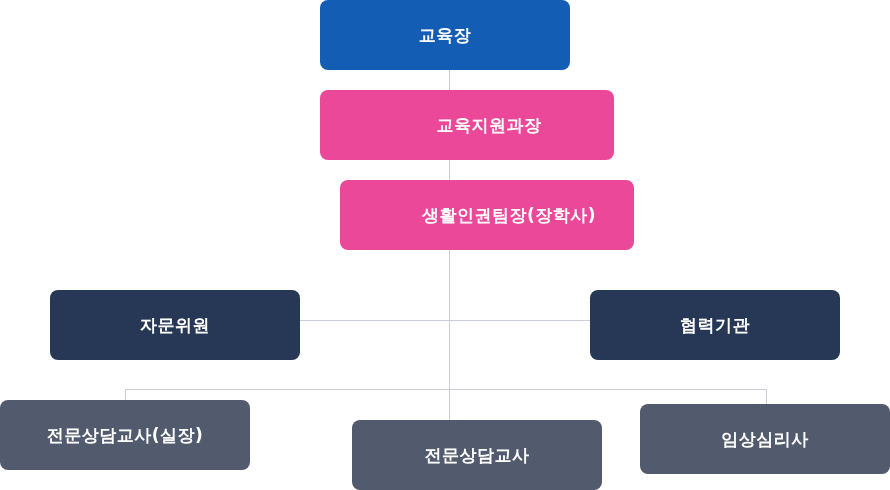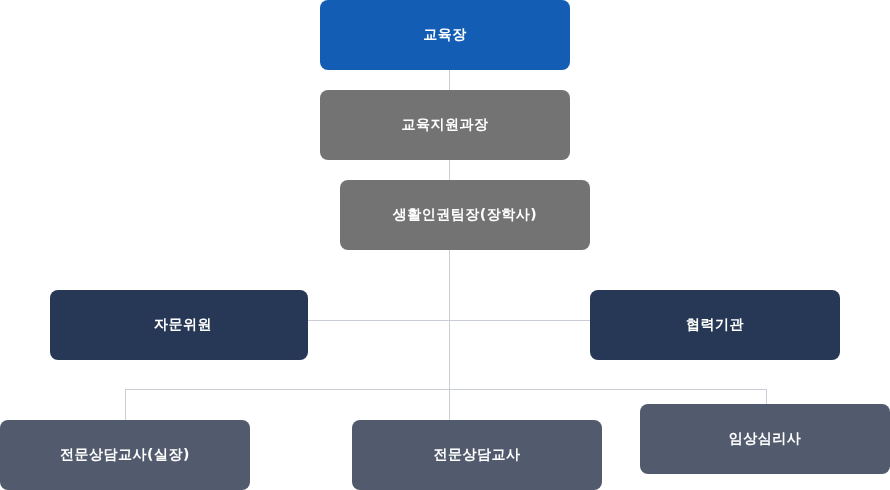--- a/index.html
+++ b/index.html
@@ -1,23 +1,23 @@
 <!DOCTYPE html>
 <html><head>
 <meta charset="utf-8">
 <style>
   html, body { margin:0; padding:0; background:#ffffff; }
   body { width:890px; height:490px; position:relative; overflow:hidden;
          font-family:"DejaVu Sans", sans-serif; }
   .line { position:absolute; background:#c9cdd5; }
   .box { position:absolute; width:250px; height:70px; border-radius:8px;
          display:flex; align-items:center; justify-content:center;
-         color:#ffffff; font-size:14px; font-weight:bold; letter-spacing:0.5px; }
+         color:#ffffff; font-size:17px; font-weight:bold; letter-spacing:0.5px; }
   .c-top { background:#135db4; }
-  .c-mid { background:#737373; }
+  .c-mid { background:#ec4899;padding-left:44px; }
   .c-adv { background:#263855; }
   .c-bot { background:#525a6d; }
 </style>
 </head>
 <body>
 
 <div class="line" style="left:449px; top:70px; width:1px; height:350px;"></div>
 <div class="line" style="left:300px; top:320px; width:290px; height:1px;"></div>
 <div class="line" style="left:125px; top:389px; width:641px; height:1px;"></div>
 <div class="line" style="left:125px; top:389px; width:1px; height:31px;"></div>
@@ -25,27 +25,27 @@
 
 <div class="box c-top" style="left:320px; top:0px;">
   <span>교육장</span>
 </div>
 <div class="box c-mid" style="left:320px; top:90px;">
   <span>교육지원과장</span>
 </div>
 <div class="box c-mid" style="left:320px; top:180px;margin-left:20px;">
   <span>생활인권팀장(장학사)</span>
 </div>
-<div class="box c-adv" style="left:50px; top:290px;padding-left:8px;">
+<div class="box c-adv" style="left:50px; top:290px;">
   <span>자문위원</span>
 </div>
 <div class="box c-adv" style="left:590px; top:290px;">
   <span>협력기관</span>
 </div>
-<div class="box c-bot" style="left:0px; top:420px;">
+<div class="box c-bot" style="left:0px; top:400px;">
   <span>전문상담교사(실장)</span>
 </div>
 <div class="box c-bot" style="left:320px; top:420px;margin-left:32px;">
   <span>전문상담교사</span>
 </div>
 <div class="box c-bot" style="left:640px; top:404px;">
   <span>임상심리사</span>
 </div>
 
 </body></html>

